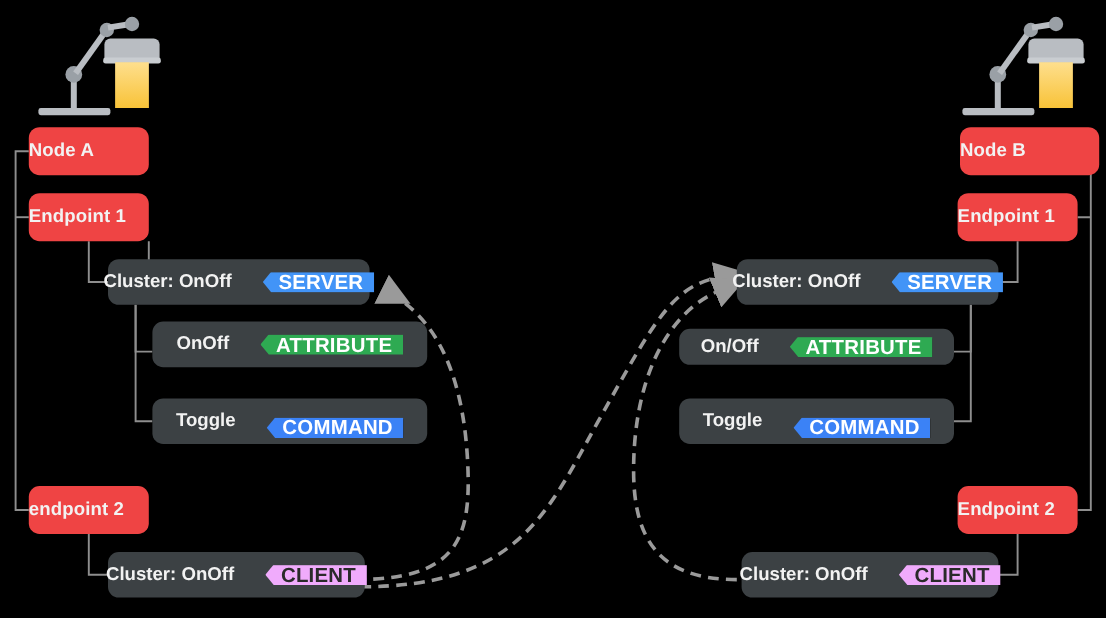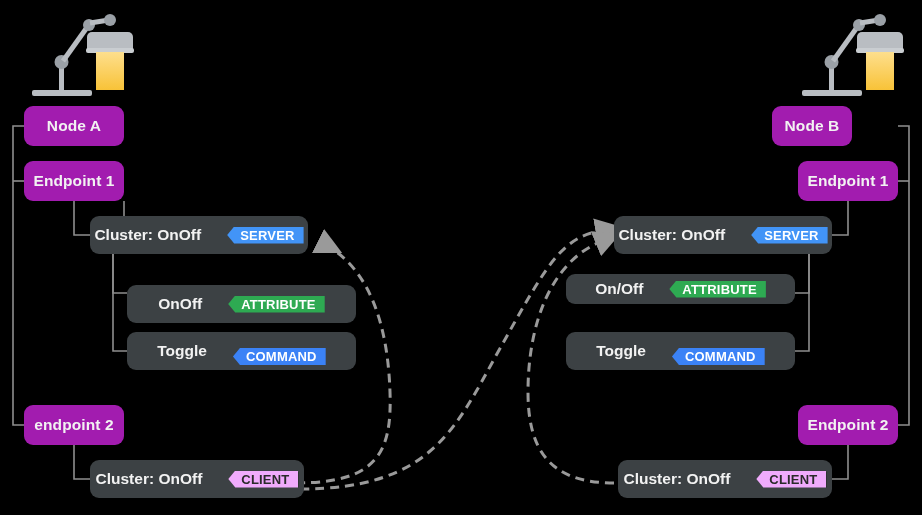--- a/index.html
+++ b/index.html
@@ -1,35 +1,35 @@
 <!DOCTYPE html>
 <html><head>
 <meta charset="utf-8">
 <style>
   html,body{margin:0;padding:0;background:#000;}
   body{width:922px;height:515px;overflow:hidden;
        font-family:"Liberation Sans","DejaVu Sans",sans-serif;}
   #stage{position:relative;width:922px;height:515px;background:#000;}
 
-  .node{position:absolute;background:#a21caf;border-radius:9px;
-        display:flex;align-items:center;justify-content:center;
+  .node{position:absolute;background:#ef4444;border-radius:9px;
+        display:flex;align-items:center;justify-content:flex-start;
         color:#f2f2f2;box-sizing:border-box;}
   .node .lbl{font-size:15.5px;font-weight:700;letter-spacing:.1px;
              white-space:nowrap;}
 
   
   .rowbox{position:absolute;background:#3c4144;border-radius:9px;
           display:flex;align-items:center;justify-content:center;
           gap:26px;box-sizing:border-box;}
   .rowbox .lbl{color:#f2f2f2;font-size:15.5px;font-weight:700;white-space:nowrap;}
   .rowbox .lbl.mem{font-weight:700;}
 
   
   .badge{position:relative;display:inline-block;color:#fff;
-         font-size:13px;font-weight:700;letter-spacing:.2px;
+         font-size:17px;font-weight:700;letter-spacing:.2px;
          padding:2px 9px 2px 13px;line-height:13px;white-space:nowrap;
          clip-path:polygon(7px 0,100% 0,100% 100%,7px 100%,0 50%);
          filter:drop-shadow(1px 1px 0 rgba(0,0,0,.45));}
   .badge.server{background:#4294f7;}
   .badge.client{background:#f0abfc;color:#2a2a2a;}
   .badge.attribute{background:#2eaa52;text-align:center;}
   .badge.command{background:#3b82f6;margin-top:11px;}
 
   svg.layer{position:absolute;left:0;top:0;width:922px;height:515px;
             pointer-events:none;}
@@ -131,40 +131,40 @@
 
   <div class="node" style="left:24px;top:161px;width:100px;height:40px;">
     <span class="lbl">Endpoint 1</span>
   </div>
 
   <div class="rowbox" style="left:90px;top:216px;width:218px;height:38px;">
     <span class="lbl">Cluster: OnOff</span>
     <span class="badge server">SERVER</span>
   </div>
 
-  <div class="rowbox" style="left:127px;top:285px;width:229px;height:38px;">
+  <div class="rowbox" style="left:127px;top:268px;width:229px;height:38px;">
     <span class="lbl mem">OnOff</span>
     <span class="badge attribute">ATTRIBUTE</span>
   </div>
 
   <div class="rowbox" style="left:127px;top:332px;width:229px;height:38px;">
     <span class="lbl mem">Toggle</span>
     <span class="badge command">COMMAND</span>
   </div>
 
   <div class="node" style="left:24px;top:405px;width:100px;height:40px;">
     <span class="lbl">endpoint 2</span>
   </div>
 
   <div class="rowbox" style="left:90px;top:460px;width:214px;height:38px;">
     <span class="lbl">Cluster: OnOff</span>
     <span class="badge client">CLIENT</span>
   </div>
 
-  <div class="node" style="left:772px;top:106px;width:80px;height:40px;">
+  <div class="node" style="left:800px;top:106px;width:116px;height:40px;">
     <span class="lbl">Node B</span>
   </div>
 
   <div class="node" style="left:798px;top:161px;width:100px;height:40px;">
     <span class="lbl">Endpoint 1</span>
   </div>
 
   <div class="rowbox" style="left:614px;top:216px;width:218px;height:38px;">
     <span class="lbl">Cluster: OnOff</span>
     <span class="badge server">SERVER</span>

